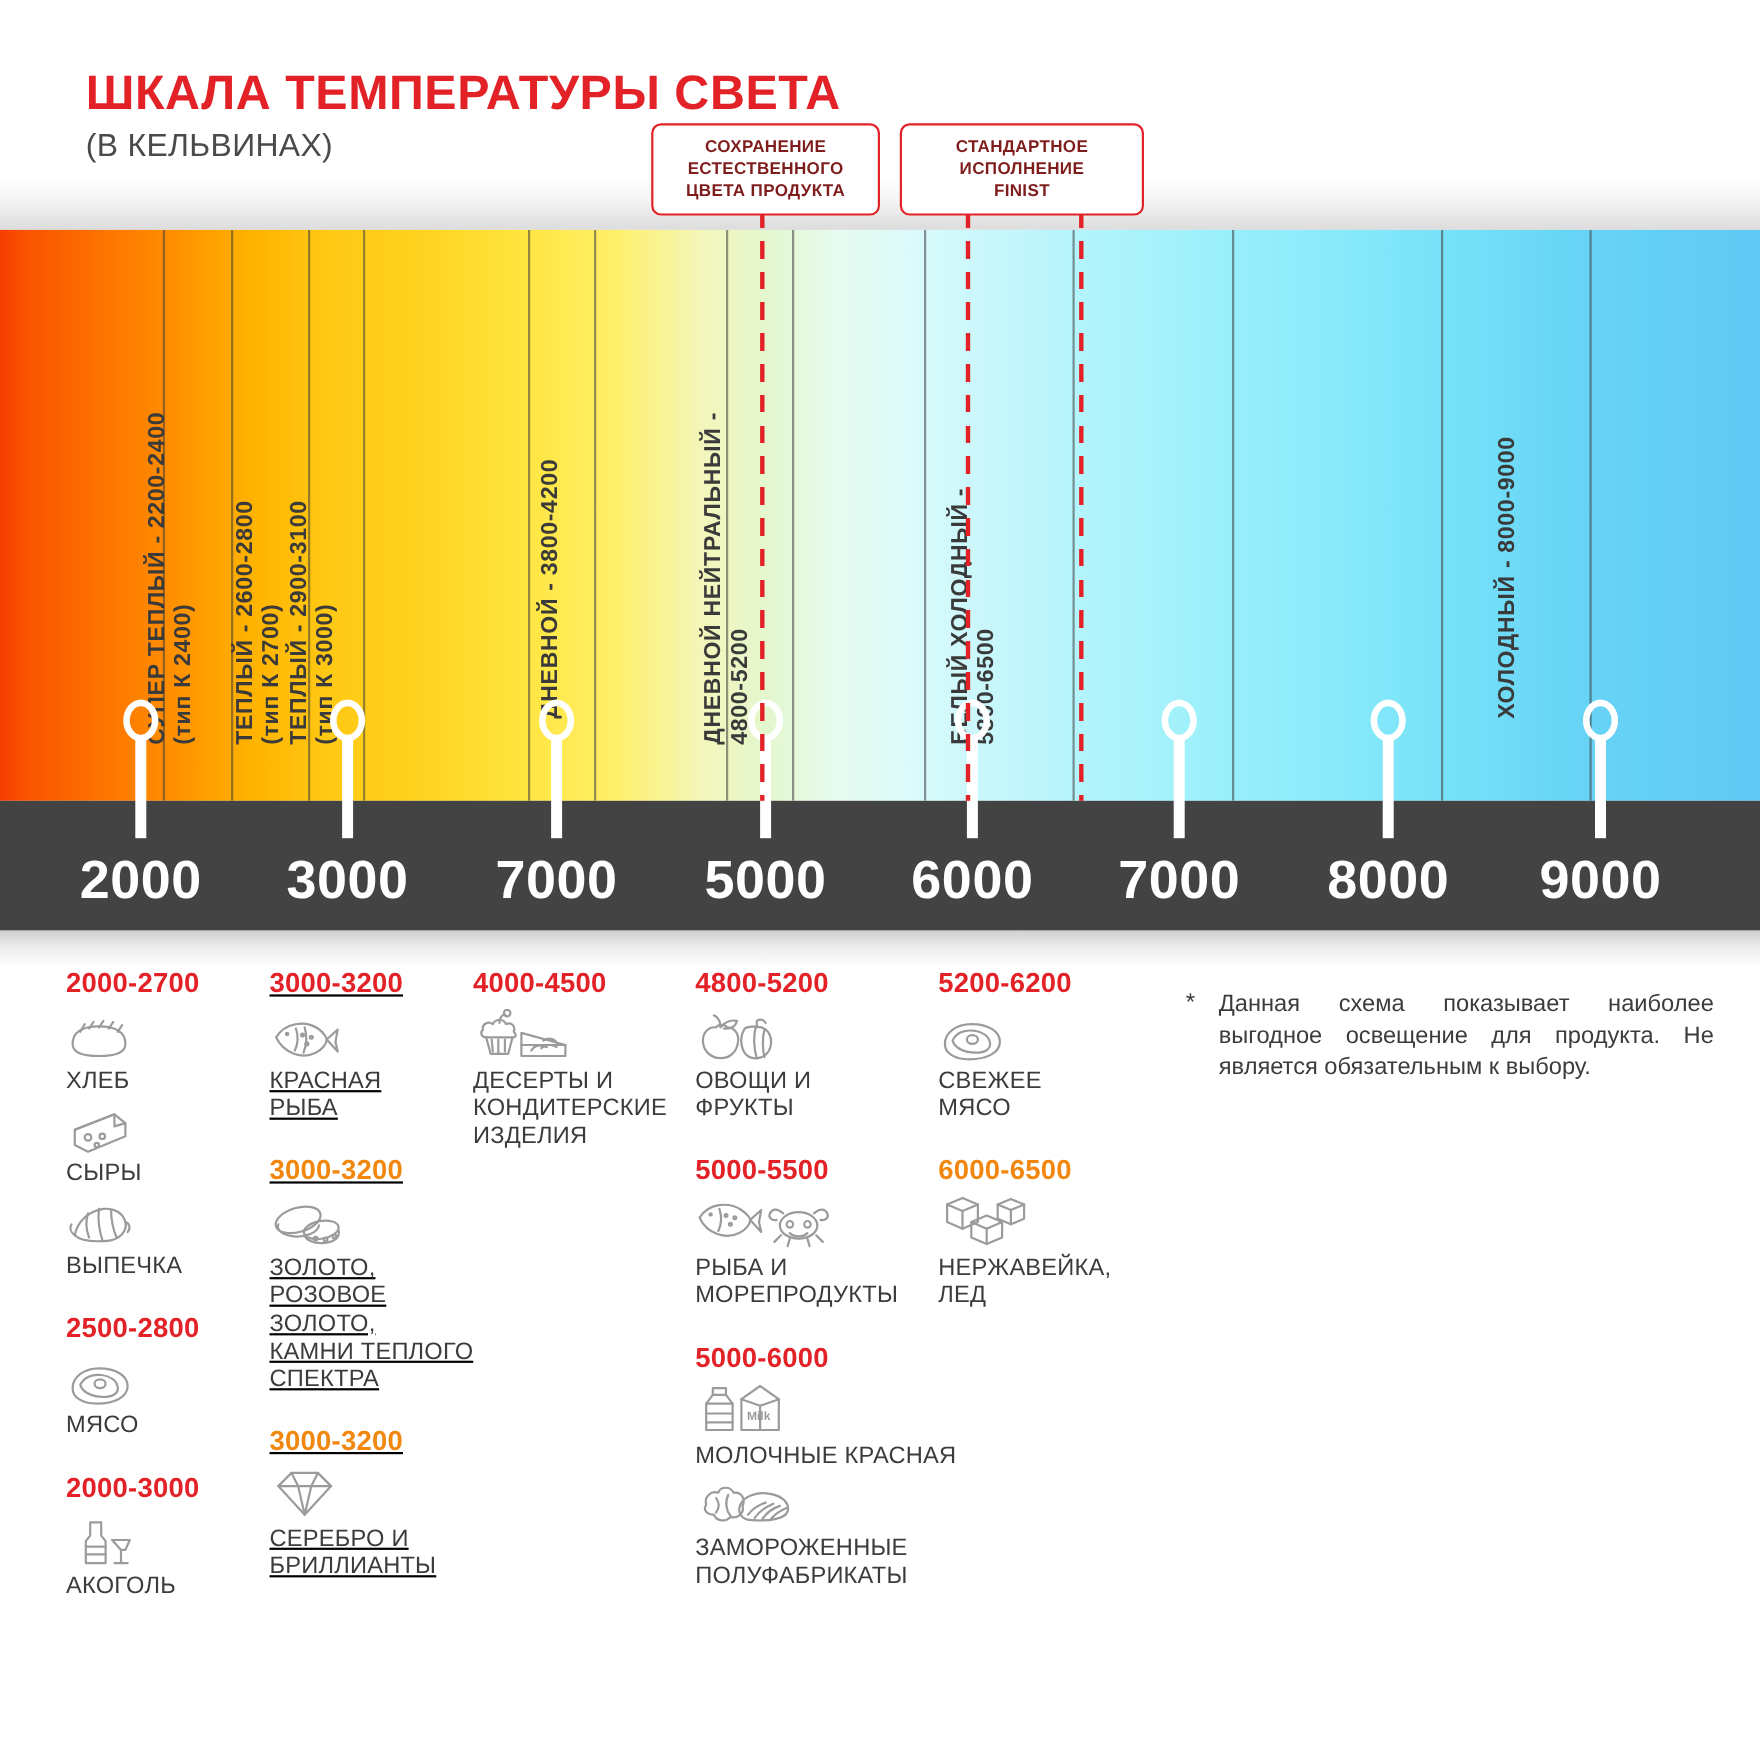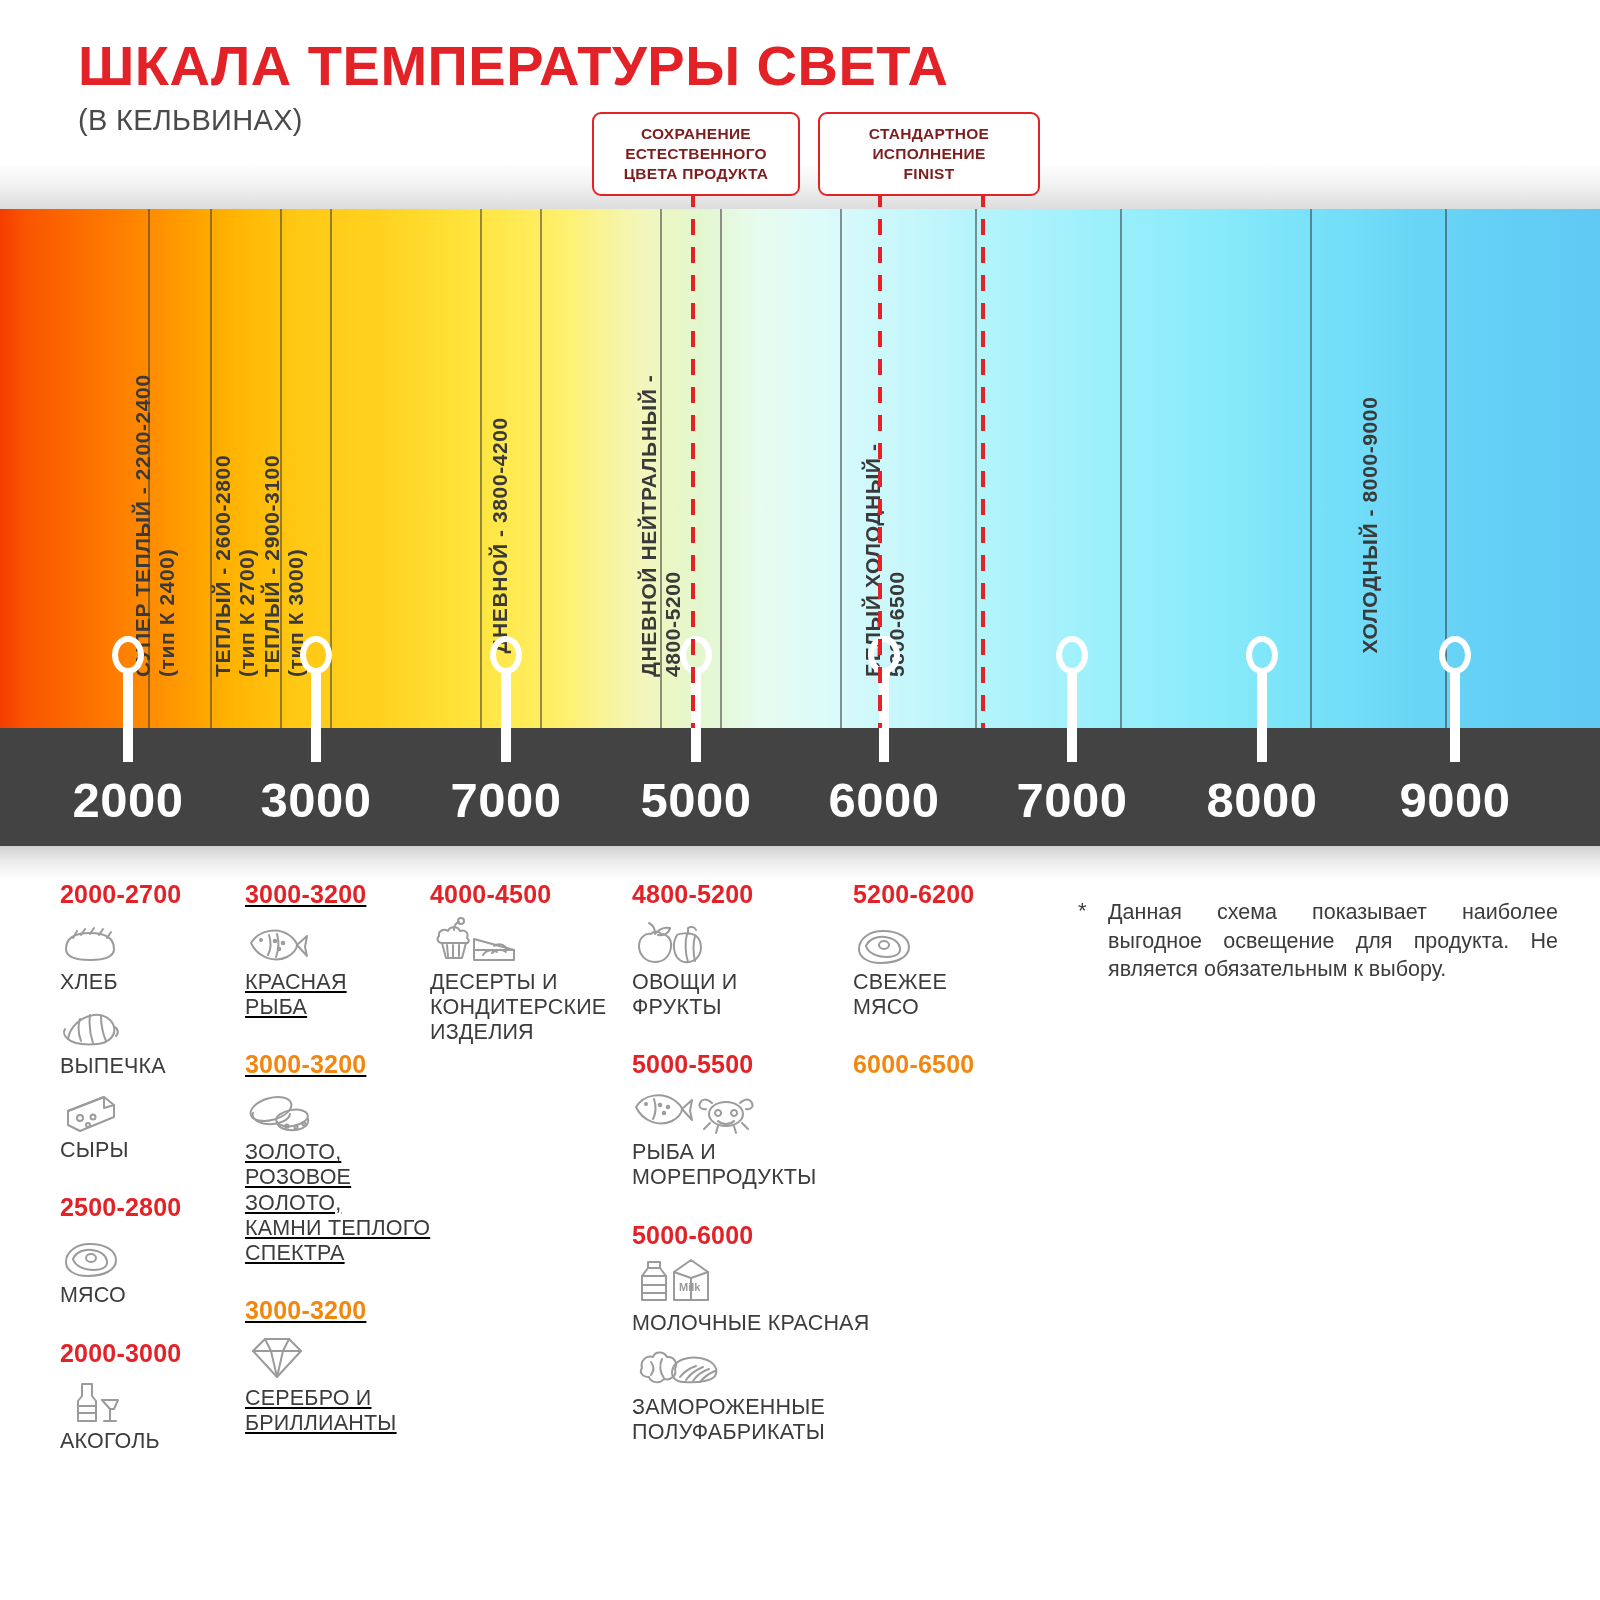--- a/index.html
+++ b/index.html
@@ -7,23 +7,24 @@
     width: 1600px; height: 1600px;
     background: #ffffff;
     font-family: "Liberation Sans", sans-serif;
     overflow: hidden;
   }
   #page { position: relative; width: 1600px; height: 1600px; }
 
   
   #header { position: absolute; left: 78px; top: 38px; }
   #title {
-    font-size: 56px; font-weight: bold; color: #e32227;
+    font-size: 44px; font-weight: bold; color: #e32227;
     letter-spacing: 0.5px; line-height: 1.0;
     white-space: nowrap;
+    margin-top: 25px;
   }
   #subtitle {
     font-size: 29px; color: #4a4a4a; margin-top: 10px;
     letter-spacing: 0.3px; white-space: nowrap;
   }
 
   
   .callout {
     position: absolute;
     border: 2.5px solid #e32227;
@@ -251,38 +252,38 @@
             <svg width="62" height="48" viewBox="0 0 62 48" fill="none" stroke="#9b9b9b" stroke-width="2" stroke-linecap="round" stroke-linejoin="round">
               <path d="M6 30 C6 20 14 14 30 14 C46 14 54 20 54 30 C54 37 46 41 30 41 C14 41 6 37 6 30 Z"></path>
               <path d="M13 19 l4 -7 M21 16 l4 -6 M30 15 l4 -6 M39 16 l4 -6 M47 19 l4 -6"></path>
             </svg>
           </div>
           <div class="ltext">ХЛЕБ</div>
         </div>
         <div class="litem">
           <div class="licon">
             <svg width="62" height="48" viewBox="0 0 62 48" fill="none" stroke="#9b9b9b" stroke-width="2" stroke-linecap="round" stroke-linejoin="round">
-              <path d="M8 36 C10 24 20 14 34 12 C44 11 52 16 54 24 C56 33 48 40 38 41 C26 42 14 42 8 36 Z"></path>
-              <path d="M20 16 C18 22 18 30 21 38 M30 12 C29 20 30 31 33 40 M41 13 C41 21 43 31 46 38"></path>
-              <path d="M8 36 C4 33 3 29 5 26 M54 24 C58 25 59 30 56 33"></path>
-            </svg>
-          </div>
-          <div class="ltext">ВЫПЕЧКА</div>
-        </div>
-        <div class="litem">
-          <div class="licon">
-            <svg width="62" height="48" viewBox="0 0 62 48" fill="none" stroke="#9b9b9b" stroke-width="2" stroke-linecap="round" stroke-linejoin="round">
               <path d="M8 38 L8 24 L44 10 L54 18 L54 30 L20 44 Z"></path>
               <path d="M8 24 L44 10 M44 10 L44 21 L54 18"></path>
               <circle cx="20" cy="31" r="3"></circle>
               <circle cx="33" cy="30" r="2.5"></circle>
               <circle cx="28" cy="38" r="2"></circle>
             </svg>
           </div>
           <div class="ltext">СЫРЫ</div>
+        </div>
+        <div class="litem">
+          <div class="licon">
+            <svg width="62" height="48" viewBox="0 0 62 48" fill="none" stroke="#9b9b9b" stroke-width="2" stroke-linecap="round" stroke-linejoin="round">
+              <path d="M8 36 C10 24 20 14 34 12 C44 11 52 16 54 24 C56 33 48 40 38 41 C26 42 14 42 8 36 Z"></path>
+              <path d="M20 16 C18 22 18 30 21 38 M30 12 C29 20 30 31 33 40 M41 13 C41 21 43 31 46 38"></path>
+              <path d="M8 36 C4 33 3 29 5 26 M54 24 C58 25 59 30 56 33"></path>
+            </svg>
+          </div>
+          <div class="ltext">ВЫПЕЧКА</div>
         </div>
         <div class="gap"></div>
         <div class="lhead">2500-2800</div>
         <div class="litem">
           <div class="licon">
             <svg width="62" height="48" viewBox="0 0 62 48" fill="none" stroke="#9b9b9b" stroke-width="2" stroke-linecap="round" stroke-linejoin="round">
               <path d="M6 30 C6 20 16 12 30 12 C46 12 56 19 56 28 C56 38 44 44 28 44 C14 44 6 38 6 30 Z"></path>
               <path d="M13 27 C16 20 24 17 32 18 C40 19 46 23 47 29 C48 35 42 38 34 38 C24 38 15 34 13 27 Z"></path>
               <ellipse cx="31" cy="26" rx="5" ry="4"></ellipse>
             </svg>
@@ -446,20 +447,34 @@
               <path d="M6 30 C6 20 16 12 30 12 C46 12 56 19 56 28 C56 38 44 44 28 44 C14 44 6 38 6 30 Z"></path>
               <path d="M13 27 C16 20 24 17 32 18 C40 19 46 23 47 29 C48 35 42 38 34 38 C24 38 15 34 13 27 Z"></path>
               <ellipse cx="31" cy="26" rx="5" ry="4"></ellipse>
             </svg>
           </div>
           <div class="ltext">СВЕЖЕЕ
 МЯСО</div>
         </div>
         <div class="gap"></div>
         <div class="lhead orange">6000-6500</div>
+        <div class="litem">
+          <div class="licon">
+            <svg width="86" height="56" viewBox="0 0 86 56" fill="none" stroke="#9b9b9b" stroke-width="2" stroke-linecap="round" stroke-linejoin="round">
+              <path d="M8 14 L22 8 L36 14 L36 30 L22 36 L8 30 Z"></path>
+              <path d="M8 14 L22 20 L36 14 M22 20 L22 36"></path>
+              <path d="M30 30 L44 24 L58 30 L58 44 L44 50 L30 44 Z"></path>
+              <path d="M30 30 L44 36 L58 30 M44 36 L44 50"></path>
+              <path d="M54 14 L66 9 L78 14 L78 27 L66 32 L54 27 Z"></path>
+              <path d="M54 14 L66 19 L78 14 M66 19 L66 32"></path>
+            </svg>
+          </div>
+          <div class="ltext">НЕРЖАВЕЙКА,
+ЛЕД</div>
+        </div>
       </div>
     </div>
 
   <div id="footnote">
     <div class="star">*</div>
     <div class="ftext">Данная схема показывает наиболее выгодное освещение для продукта. Не является обязательным к выбору.</div>
   </div>
 
 </div>
 

